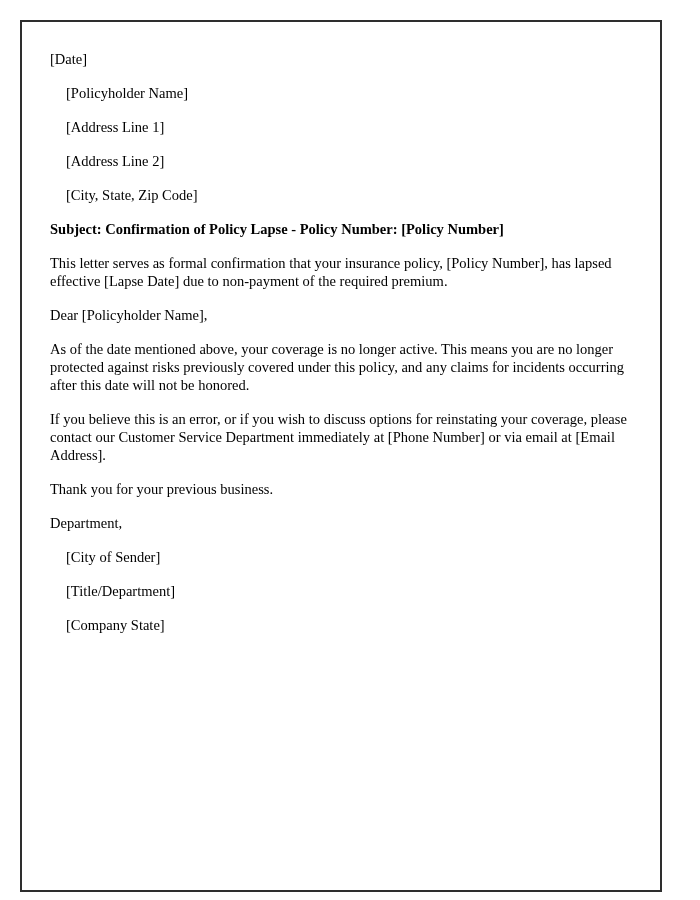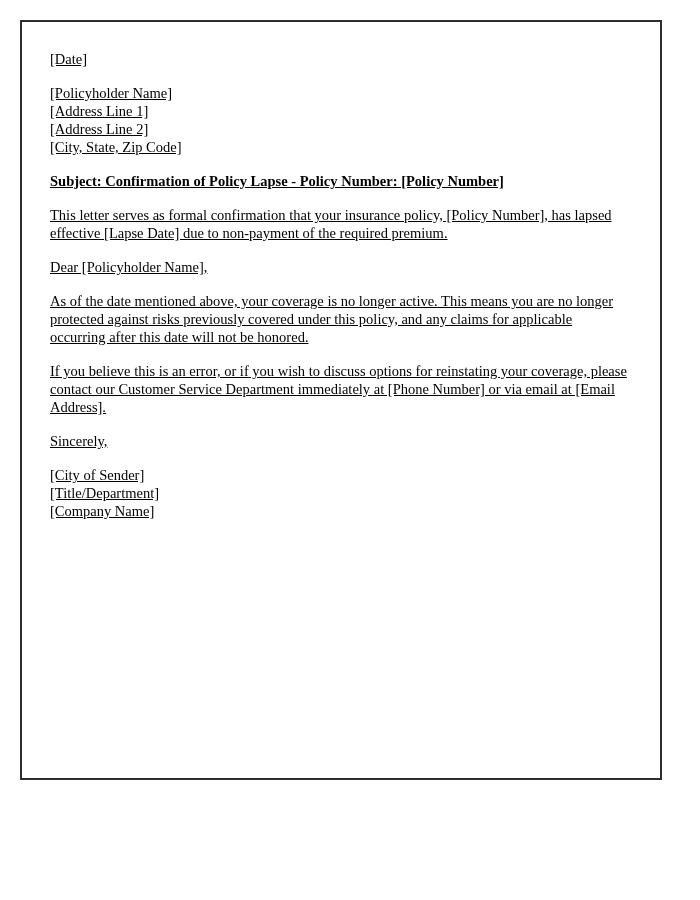--- a/index.html
+++ b/index.html
@@ -12,34 +12,33 @@
     height: 900px;
     position: relative;
     font-family: "Liberation Serif", "DejaVu Serif", serif;
     color: #000000;
   }
   .doc {
     position: absolute;
     left: 20px;
     top: 20px;
     width: 642px;
-    height: 760px;
+    height: 872px;
     box-sizing: border-box;
     border: 2px solid #2e2e2e;
     background: #ffffff;
     padding: 28px 30px 28px 28px;
     font-size: 14.5px;
     line-height: 18px;
-    text-decoration: underline;
   }
   .para {
     margin: 0 0 16px 0;
   }
   .line {
-    margin: 0;
+    margin: 16px;
   }
   .subject {
     font-weight: bold;
   }
 </style>
 </head>
 <body>
 
 <div class="doc">
 
@@ -51,27 +50,28 @@
     <div class="line">[Address Line 2]</div>
     <div class="line">[City, State, Zip Code]</div>
   </div>
 
   <p class="para subject">Subject: Confirmation of Policy Lapse - Policy Number: [Policy Number]</p>
 
   <p class="para">This letter serves as formal confirmation that your insurance policy, [Policy Number], has lapsed effective [Lapse Date] due to non-payment of the required premium.</p>
 
   <p class="para">Dear [Policyholder Name],</p>
 
-  <p class="para">As of the date mentioned above, your coverage is no longer active. This means you are no longer protected against risks previously covered under this policy, and any claims for applicable occurring after this date will not be honored.</p>
+  <p class="para">As of the date mentioned above, your coverage is no longer active. This means you are no longer protected against risks previously covered under this policy, and any claims for incidents occurring after this date will not be honored.</p>
 
   <p class="para">If you believe this is an error, or if you wish to discuss options for reinstating your coverage, please contact our Customer Service Department immediately at [Phone Number] or via email at [Email Address].</p>
 
 
+  <p class="para">Thank you for your previous business.</p>
 
-  <p class="para">Sincerely,</p>
+  <p class="para">Department,</p>
 
   <div class="para">
     <div class="line">[City of Sender]</div>
     <div class="line">[Title/Department]</div>
-    <div class="line">[Company Name]</div>
+    <div class="line">[Company State]</div>
   </div>
 
 </div>
 
 </body></html>

